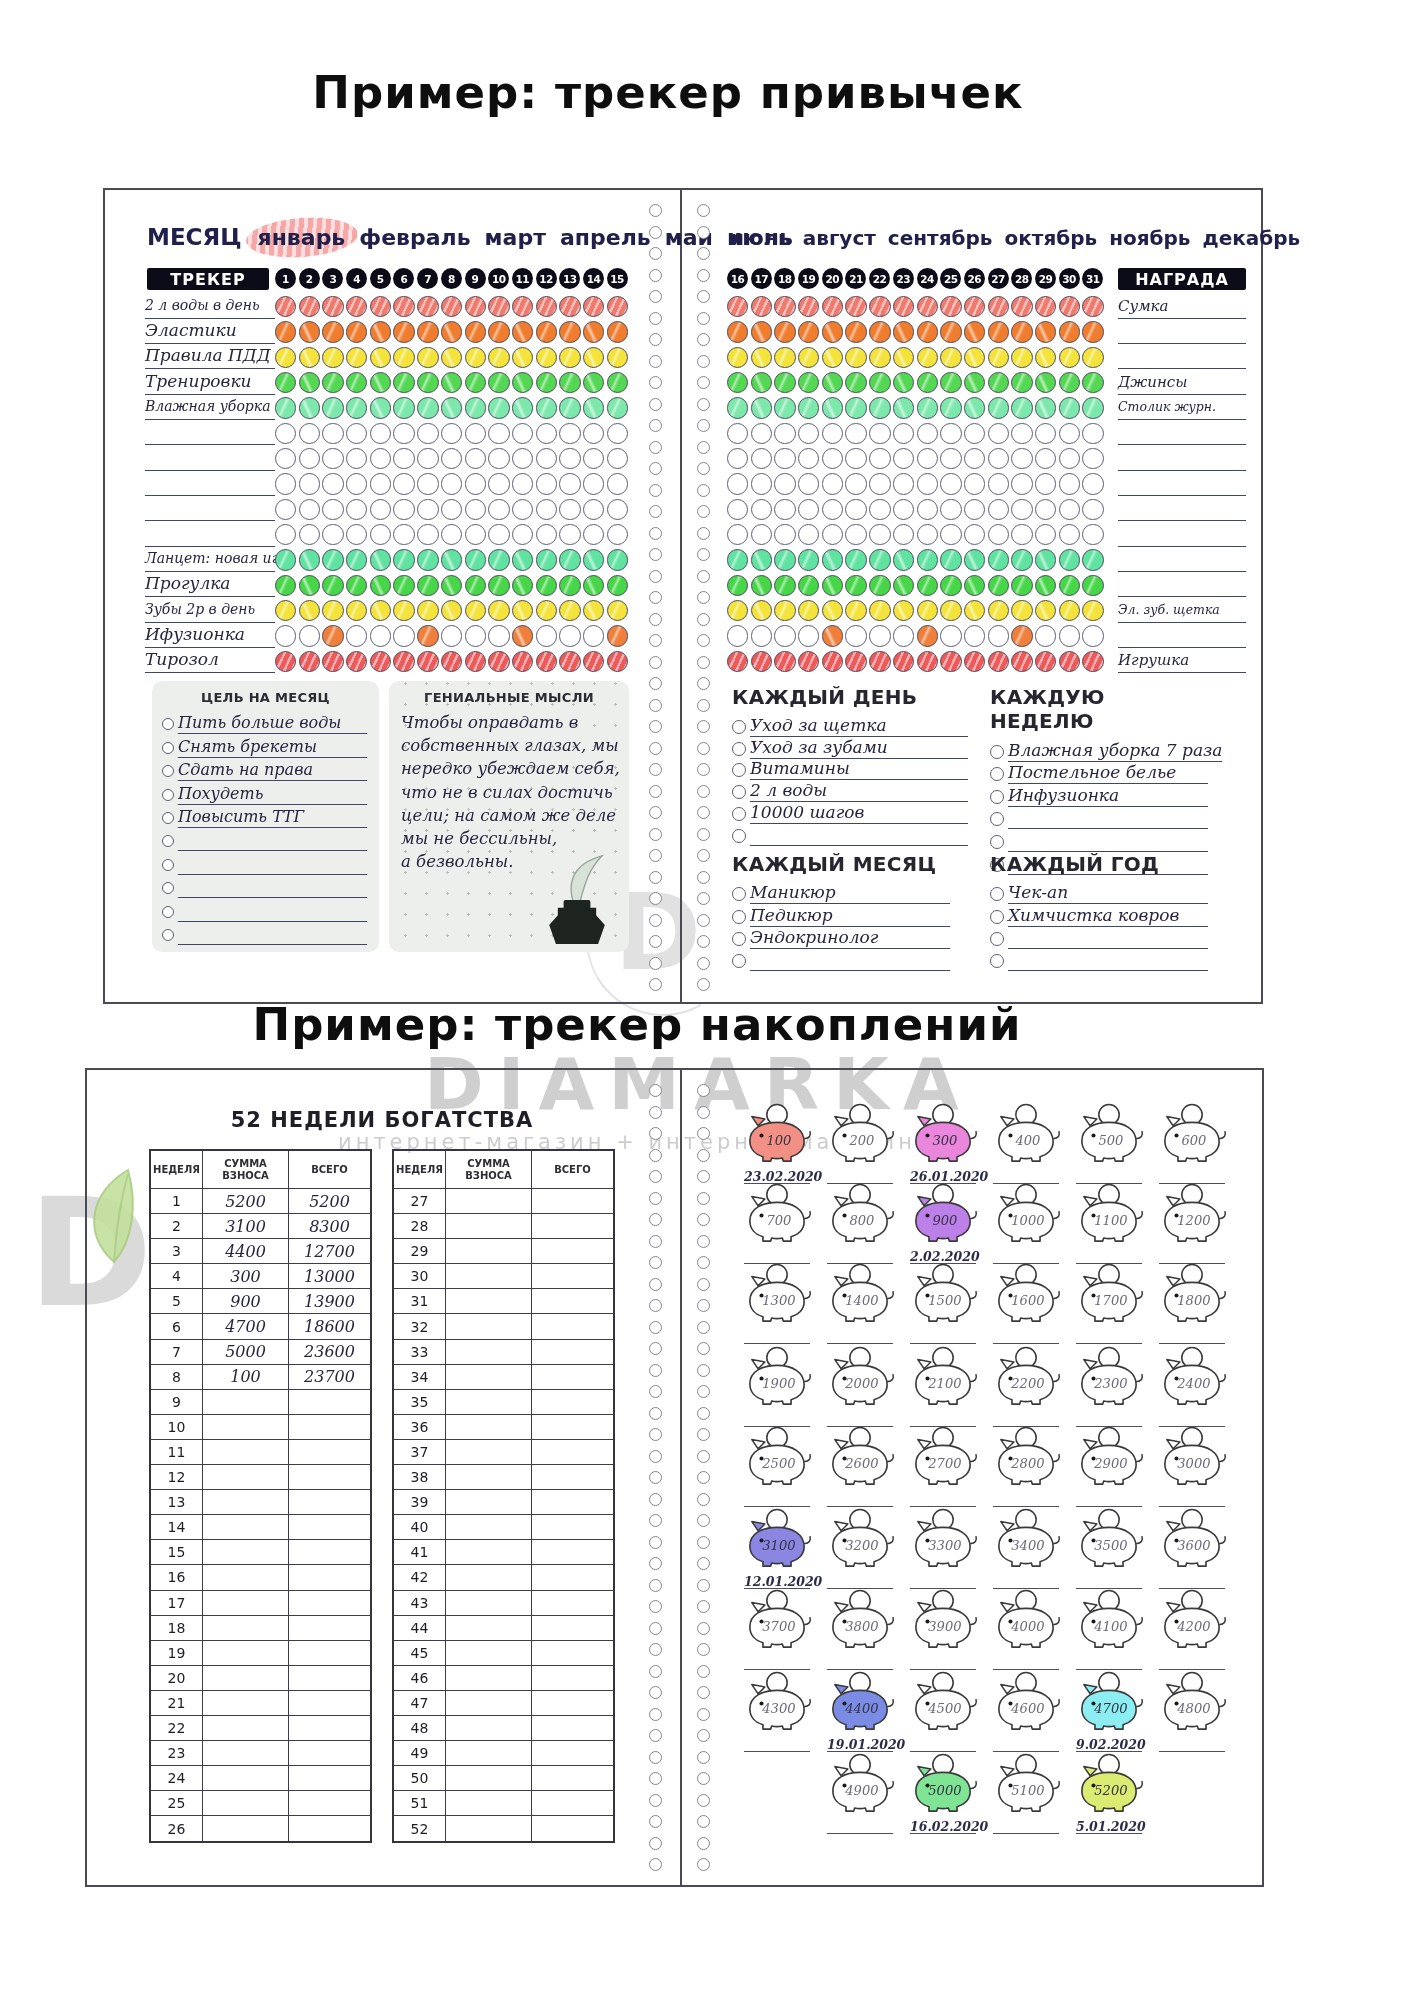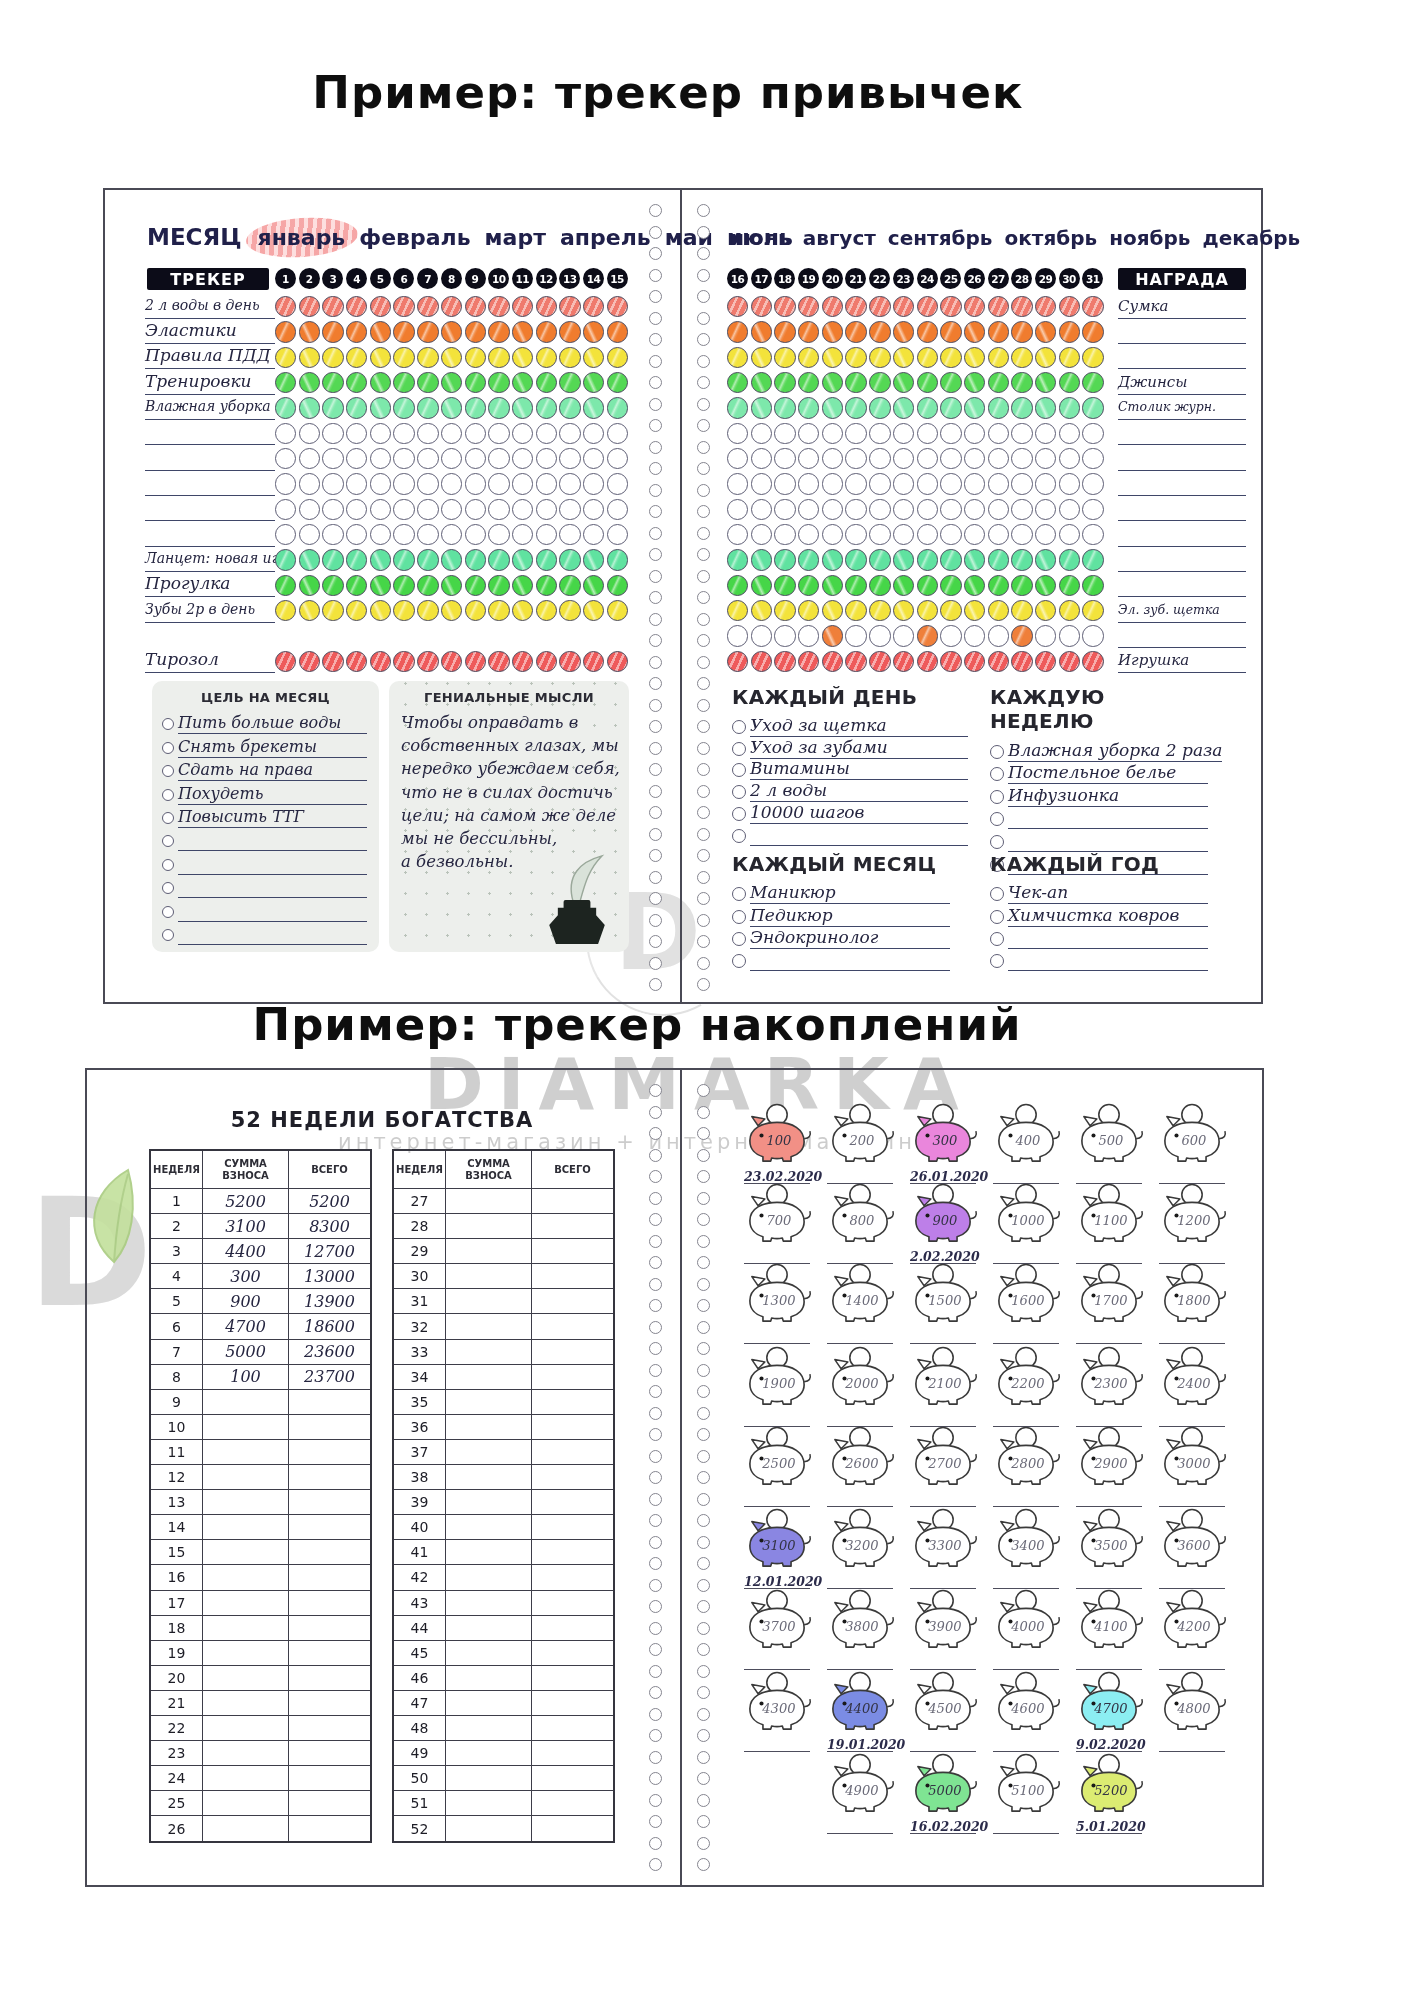--- a/index.html
+++ b/index.html
@@ -417,20 +417,40 @@
           <span class="dot f s2" style="background-color: rgb(243, 227, 59);"></span>
           <span class="dot f" style="background-color: rgb(243, 227, 59);"></span>
           <span class="dot f" style="background-color: rgb(243, 227, 59);"></span>
           <span class="dot f s2" style="background-color: rgb(243, 227, 59);"></span>
           <span class="dot f" style="background-color: rgb(243, 227, 59);"></span>
           <span class="dot f" style="background-color: rgb(243, 227, 59);"></span>
           <span class="dot f s2" style="background-color: rgb(243, 227, 59);"></span>
           <span class="dot f" style="background-color: rgb(243, 227, 59);"></span>
         </div>
       </div>
+      <div class="hrow" style="left: 40px; top: 433.3px;">
+        <div class="hlabel hand">Ифузионка</div>
+        <div class="dots">
+          <span class="dot"></span>
+          <span class="dot"></span>
+          <span class="dot f" style="background-color: rgb(239, 127, 58);"></span>
+          <span class="dot"></span>
+          <span class="dot"></span>
+          <span class="dot"></span>
+          <span class="dot f" style="background-color: rgb(239, 127, 58);"></span>
+          <span class="dot"></span>
+          <span class="dot"></span>
+          <span class="dot"></span>
+          <span class="dot f s2" style="background-color: rgb(239, 127, 58);"></span>
+          <span class="dot"></span>
+          <span class="dot"></span>
+          <span class="dot"></span>
+          <span class="dot f" style="background-color: rgb(239, 127, 58);"></span>
+        </div>
+      </div>
       <div class="hrow" style="left: 40px; top: 458.6px;">
         <div class="hlabel hand">Тирозол</div>
         <div class="dots">
           <span class="dot f h" style="background-color: rgb(238, 90, 90);"></span>
           <span class="dot f h" style="background-color: rgb(238, 90, 90);"></span>
           <span class="dot f h" style="background-color: rgb(238, 90, 90);"></span>
           <span class="dot f h" style="background-color: rgb(238, 90, 90);"></span>
           <span class="dot f h" style="background-color: rgb(238, 90, 90);"></span>
           <span class="dot f h" style="background-color: rgb(238, 90, 90);"></span>
           <span class="dot f h" style="background-color: rgb(238, 90, 90);"></span>
@@ -855,21 +875,21 @@
             <span class="c-bullet"></span>
             <span class="c-line hand"></span>
           </div>
         </div>
       </div>
       <div class="section" style="left: 885px; top: 495px; width: 218px;">
         <div class="stitle">КАЖДУЮ НЕДЕЛЮ</div>
         <div style="margin-top: 6px;">
           <div class="c-item" style="height: 22.6px;">
             <span class="c-bullet"></span>
-            <span class="c-line hand">Влажная уборка 2 раза</span>
+            <span class="c-line hand">Влажная уборка 7 раза</span>
           </div>
           <div class="c-item" style="height: 22.6px;">
             <span class="c-bullet"></span>
             <span class="c-line hand">Постельное белье</span>
           </div>
           <div class="c-item" style="height: 22.6px;">
             <span class="c-bullet"></span>
             <span class="c-line hand">Инфузионка</span>
           </div>
           <div class="c-item" style="height: 22.6px;">

